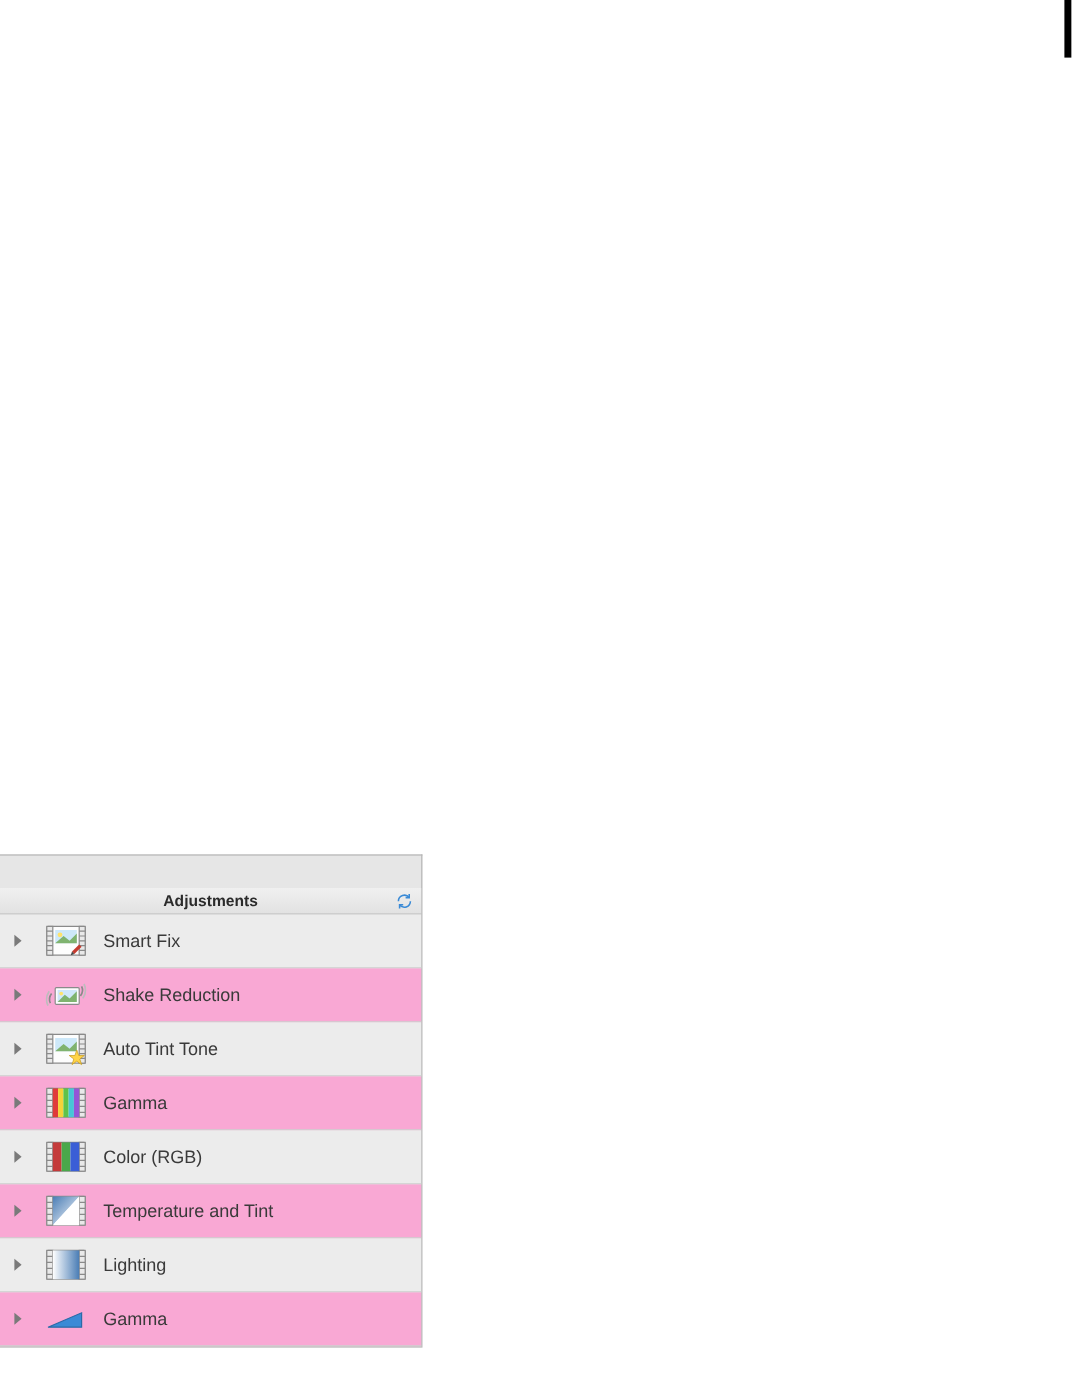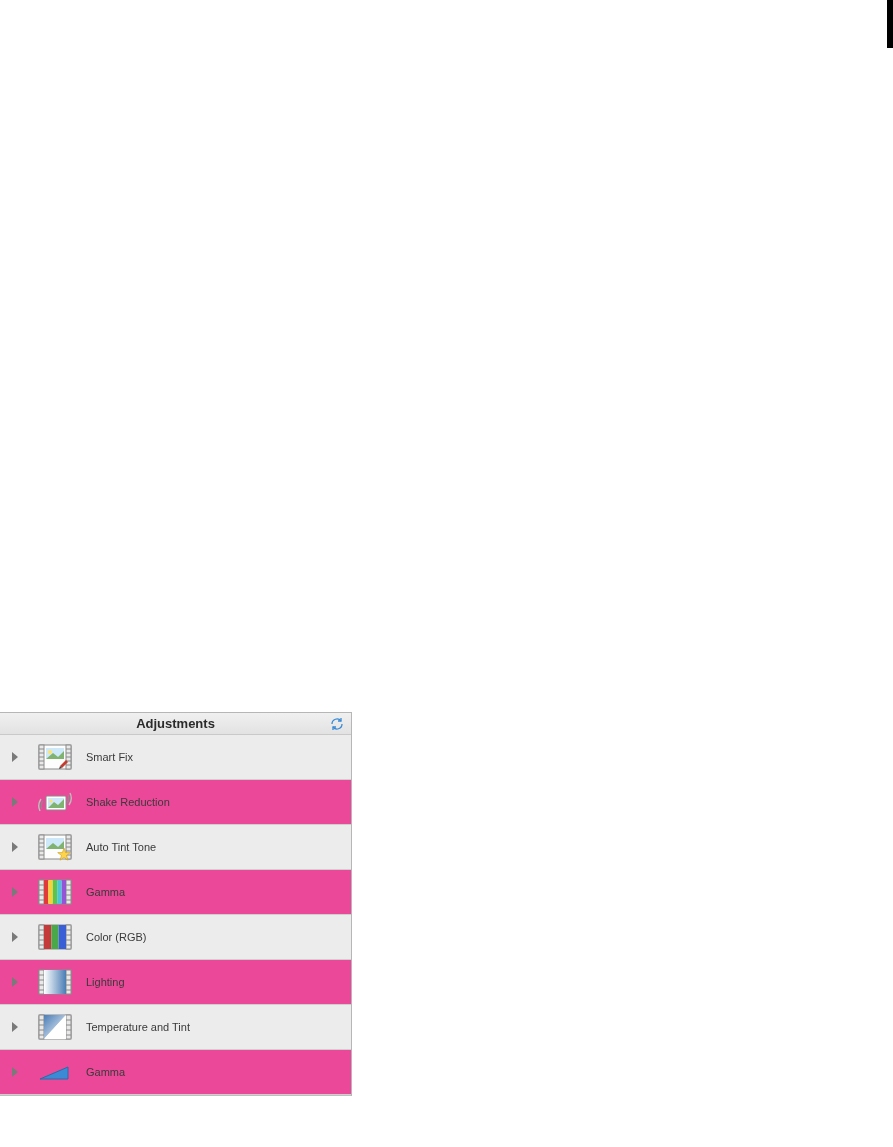--- a/index.html
+++ b/index.html
@@ -31,20 +31,21 @@
       background: #e6e6e6;
     }
     .panel-header {
       height: 22px;
       display: flex;
       align-items: center;
       justify-content: center;
       position: relative;
       background: linear-gradient(#f0f0f0,#e2e2e2);
       border-bottom: 1px solid #c9c9c9;
+      margin-top: 27px;
     }
     .panel-title {
       font-weight: bold;
       font-size: 13px;
       color: #2b2b2b;
     }
     .panel-header .sync {
       position: absolute;
       right: 6px;
       top: 3px;
@@ -54,35 +55,35 @@
       display:flex;
       align-items:center;
       justify-content:center;
     }
     .list { }
     .row {
       height: 45px;
       display: flex;
       align-items: center;
       border-bottom: 1px solid #cfcfcf;
-      background: #ec4899;
+      background: #f9a8d4;
       cursor: pointer;
     }
     .row:nth-child(odd){ background:#ececec; }
     .row .disclosure { width: 30px; display:flex; justify-content:center; color:#6b6b6b; }
     .row .iconwrap {
       width: 50px;
       display:flex;
       justify-content:center;
       align-items:center;
     }
     .row .iconwrap svg { width:34px; height:30px; }
     .row .label {
       color:#3a3a3a;
-      font-size:11px;
+      font-size:15px;
       padding-left:6px;
     }
     .tri { width:0;height:0;border-top:5px solid transparent;border-bottom:5px solid transparent;border-left:6px solid #7a7a7a;}
     .panel-bottom-sep { height:1px; background:#bfbfbf; }
   </style>
 </head>
 <body>
 
 <div class="right-edge"></div>
 
@@ -256,69 +257,69 @@
               <line x1="1" y1="8" x2="6" y2="8"></line>
               <line x1="1" y1="13" x2="6" y2="13"></line>
               <line x1="1" y1="18" x2="6" y2="18"></line>
               <line x1="1" y1="23" x2="6" y2="23"></line>
               <line x1="28" y1="8" x2="33" y2="8"></line>
               <line x1="28" y1="13" x2="33" y2="13"></line>
               <line x1="28" y1="18" x2="33" y2="18"></line>
               <line x1="28" y1="23" x2="33" y2="23"></line>
             </g>
           <defs>
-              <linearGradient id="lg" x1="0" y1="0" x2="1" y2="0">
-                <stop offset="0" stop-color="#fff"></stop>
-                <stop offset="1" stop-color="#4a7db5"></stop>
-              </linearGradient>
-            </defs>
-          <rect x="6" y="3" width="22" height="24" fill="url(#lg)"></rect>
-        </svg>
-      </span>
-      <span class="label">Lighting</span>
-    </div>
-
-    <div class="row">
-      <span class="disclosure">
-          <span class="tri"></span>
-        </span>
-      <span class="iconwrap">
-        <svg viewBox="0 0 34 30">
-          <rect x="1" y="3" width="32" height="24" rx="1" fill="#fdfdfd" stroke="#8a8a8a"></rect>
-          <rect x="1" y="3" width="5" height="24" fill="#e9e9e9" stroke="#8a8a8a"></rect>
-          <rect x="28" y="3" width="5" height="24" fill="#e9e9e9" stroke="#8a8a8a"></rect>
-          <g stroke="#8a8a8a">
-              <line x1="1" y1="8" x2="6" y2="8"></line>
-              <line x1="1" y1="13" x2="6" y2="13"></line>
-              <line x1="1" y1="18" x2="6" y2="18"></line>
-              <line x1="1" y1="23" x2="6" y2="23"></line>
-              <line x1="28" y1="8" x2="33" y2="8"></line>
-              <line x1="28" y1="13" x2="33" y2="13"></line>
-              <line x1="28" y1="18" x2="33" y2="18"></line>
-              <line x1="28" y1="23" x2="33" y2="23"></line>
-            </g>
-          <defs>
               <linearGradient id="tt" x1="0" y1="0" x2="1" y2="1">
                 <stop offset="0" stop-color="#4a7db5"></stop>
                 <stop offset="1" stop-color="#fff"></stop>
               </linearGradient>
             </defs>
           <path d="M6 3 L28 3 L6 27 Z" fill="url(#tt)"></path>
           <path d="M28 3 L28 27 L6 27 Z" fill="#fff"></path>
         </svg>
       </span>
       <span class="label">Temperature and Tint</span>
     </div>
 
     <div class="row">
       <span class="disclosure">
           <span class="tri"></span>
         </span>
       <span class="iconwrap">
         <svg viewBox="0 0 34 30">
+          <rect x="1" y="3" width="32" height="24" rx="1" fill="#fdfdfd" stroke="#8a8a8a"></rect>
+          <rect x="1" y="3" width="5" height="24" fill="#e9e9e9" stroke="#8a8a8a"></rect>
+          <rect x="28" y="3" width="5" height="24" fill="#e9e9e9" stroke="#8a8a8a"></rect>
+          <g stroke="#8a8a8a">
+              <line x1="1" y1="8" x2="6" y2="8"></line>
+              <line x1="1" y1="13" x2="6" y2="13"></line>
+              <line x1="1" y1="18" x2="6" y2="18"></line>
+              <line x1="1" y1="23" x2="6" y2="23"></line>
+              <line x1="28" y1="8" x2="33" y2="8"></line>
+              <line x1="28" y1="13" x2="33" y2="13"></line>
+              <line x1="28" y1="18" x2="33" y2="18"></line>
+              <line x1="28" y1="23" x2="33" y2="23"></line>
+            </g>
+          <defs>
+              <linearGradient id="lg" x1="0" y1="0" x2="1" y2="0">
+                <stop offset="0" stop-color="#fff"></stop>
+                <stop offset="1" stop-color="#4a7db5"></stop>
+              </linearGradient>
+            </defs>
+          <rect x="6" y="3" width="22" height="24" fill="url(#lg)"></rect>
+        </svg>
+      </span>
+      <span class="label">Lighting</span>
+    </div>
+
+    <div class="row">
+      <span class="disclosure">
+          <span class="tri"></span>
+        </span>
+      <span class="iconwrap">
+        <svg viewBox="0 0 34 30">
           <path d="M2 22 L30 22 L30 10 Z" fill="#3a8ad6" stroke="#2b6aa6"></path>
         </svg>
       </span>
       <span class="label">Gamma</span>
     </div>
 
   </div>
   <div class="panel-bottom-sep"></div>
 </div>
 

